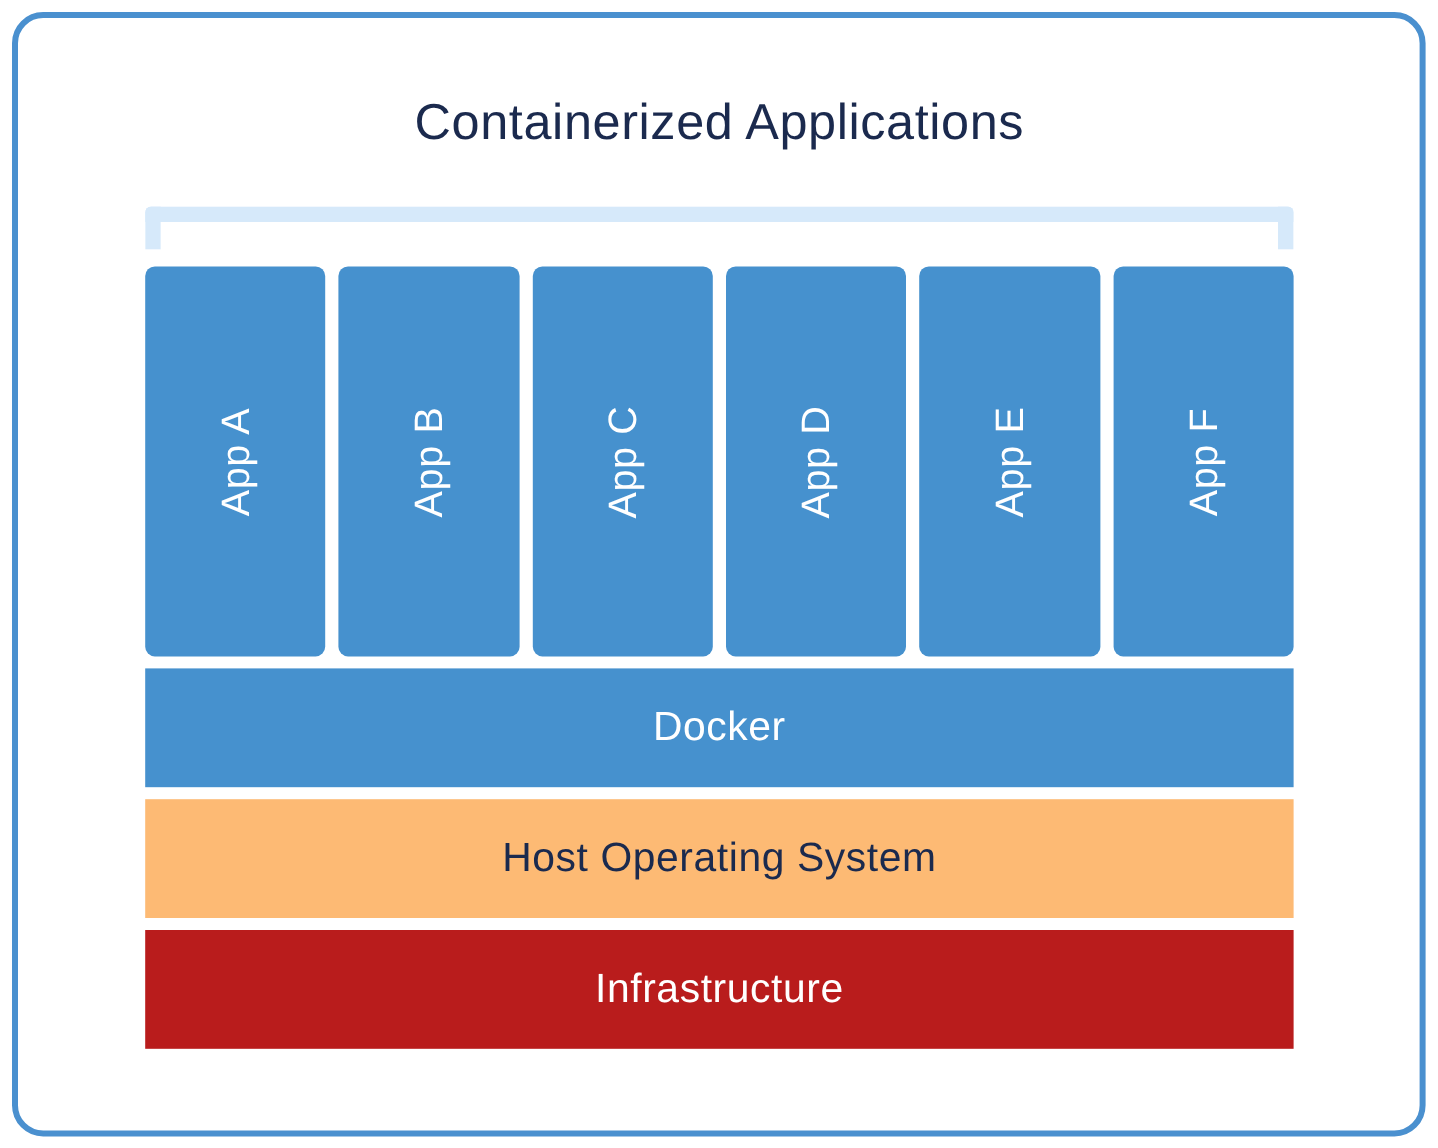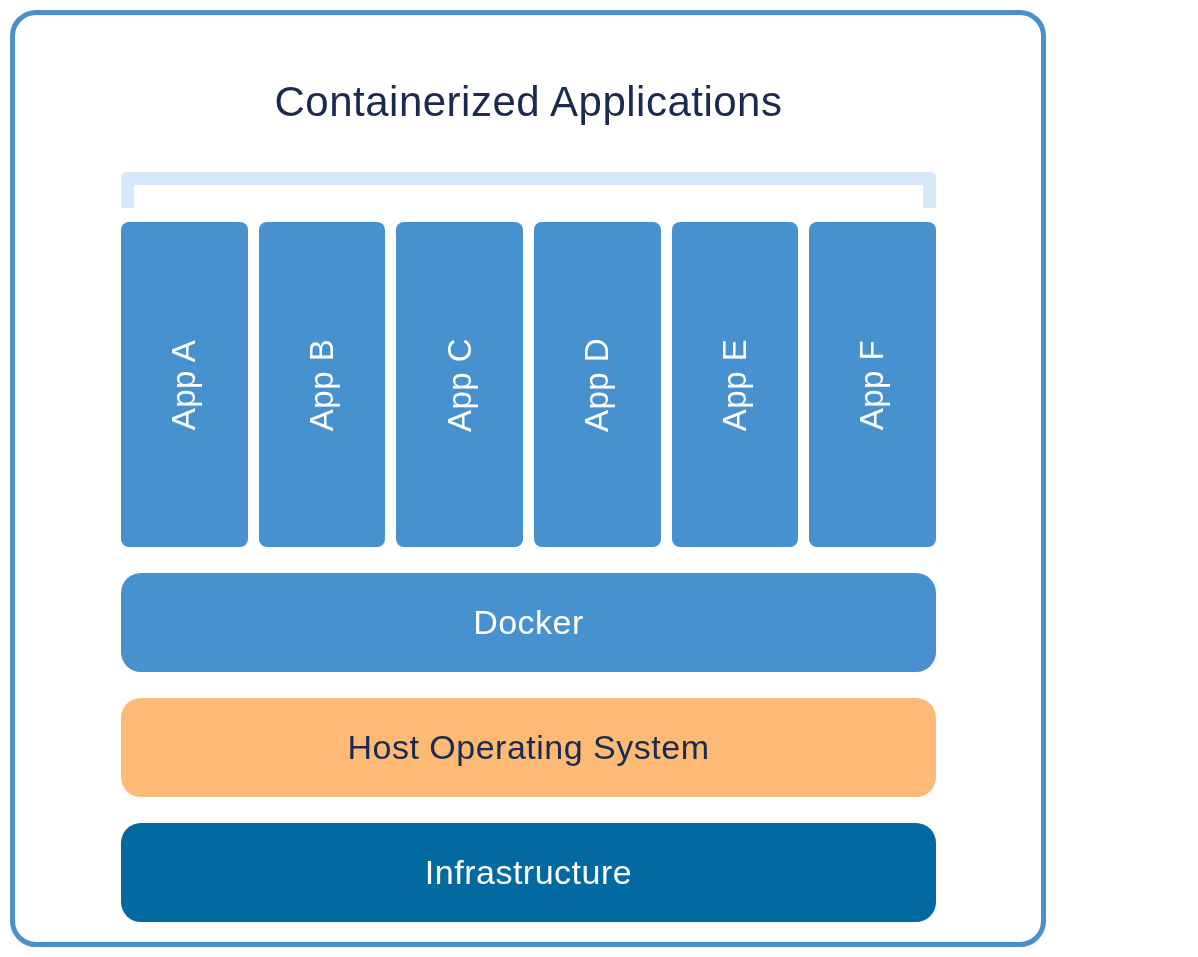--- a/index.html
+++ b/index.html
@@ -12,21 +12,21 @@
     position: relative;
     width: 1198px;
     height: 957px;
     background: #ffffff;
     overflow: hidden;
   }
   .card {
     position: absolute;
     left: 10px;
     top: 10px;
-    width: 1036px;
+    width: 1178px;
     height: 937px;
     box-sizing: border-box;
     border: 5px solid #4A90CF;
     border-radius: 26px;
     background: #ffffff;
   }
   .content {
     position: absolute;
     left: 106px;
     right: 105px;
@@ -66,33 +66,33 @@
     justify-content: center;
   }
   .app-label {
     transform: rotate(-90deg);
     white-space: nowrap;
     color: #ffffff;
     font-size: 33px;
     letter-spacing: 0.5px;
   }
   .layer {
-    margin-top: 26px;
+    margin-top: 10px;
     height: 99px;
-    border-radius: 20px;
+    border-radius: 0;
     display: flex;
     align-items: center;
     justify-content: center;
     font-size: 34px;
     letter-spacing: 0.5px;
     white-space: nowrap;
   }
   .layer-blue  { background: #4691CE; color: #ffffff; }
   .layer-light { background: #fdba74; color: #1B2A4E; }
-  .layer-green { background: #0369a1; color: #ffffff; }
+  .layer-green { background: #b91c1c; color: #ffffff; }
 </style>
 </head>
 <body>
 
 <div class="stage">
   <div class="card">
     <div class="content">
 
       <div class="title">Containerized Applications</div>
 

